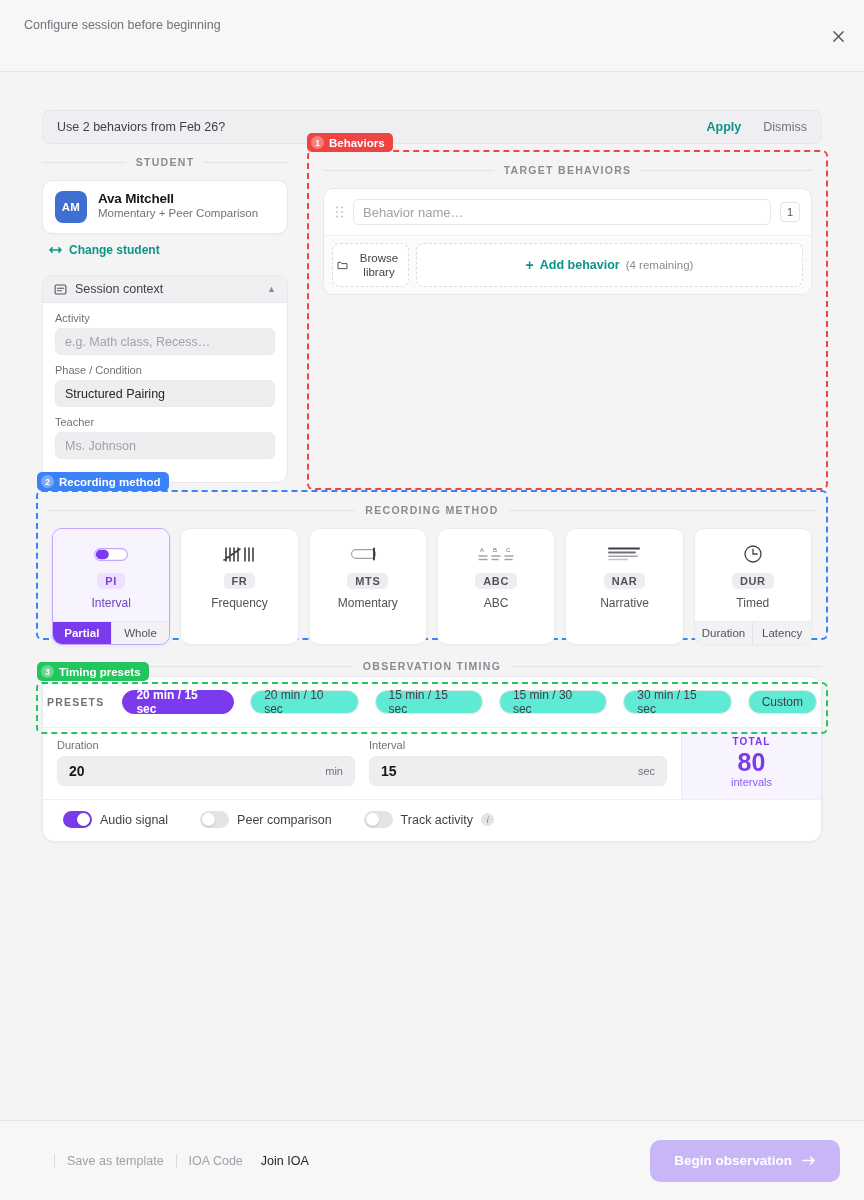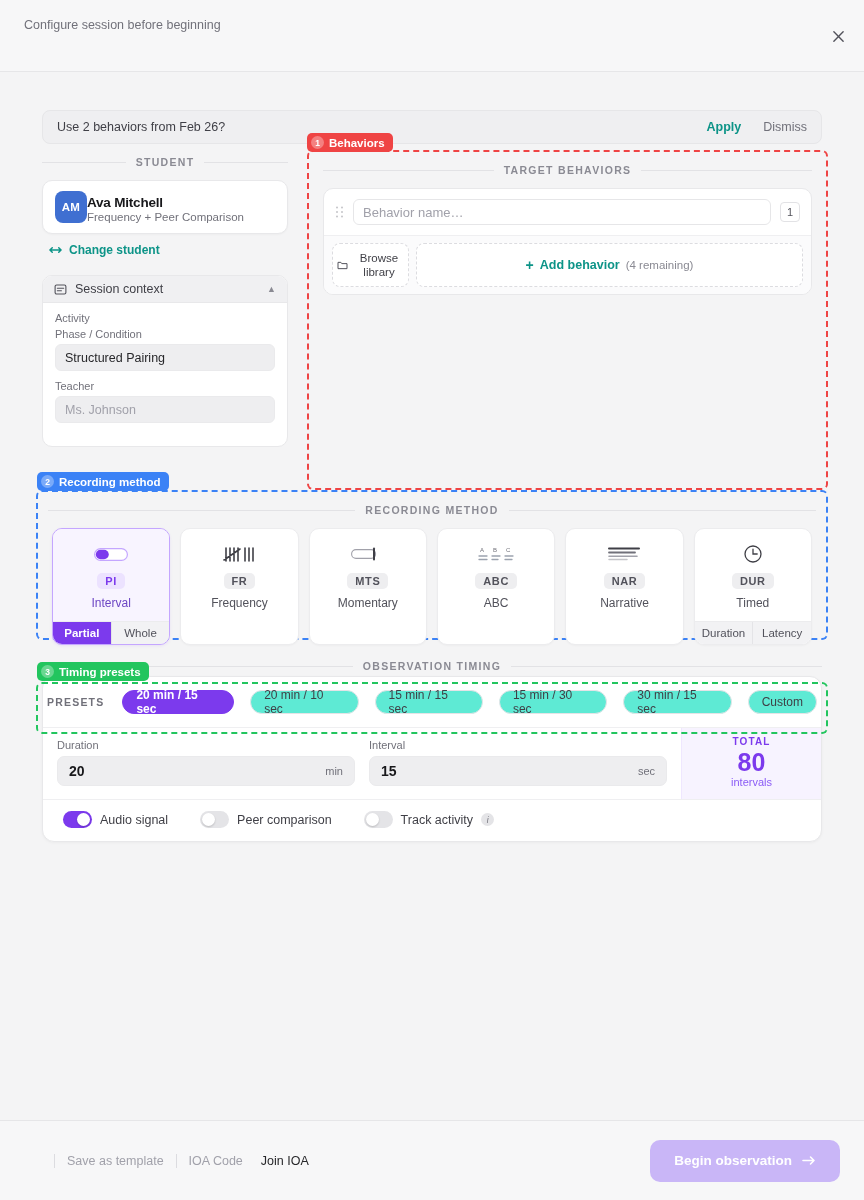--- a/index.html
+++ b/index.html
@@ -49,21 +49,21 @@
     display:flex; align-items:center; gap:10px;
     font-size: 10.5px; letter-spacing: 1.3px; font-weight: 700; color:#8a8a93;
     justify-content:center;
   }
   .sect-divider::before, .sect-divider::after {
     content:""; flex:1; height:1px; background:#e2e2e5;
   }
   .student-card {
     margin-top: 12px;
     background:#fff; border:1px solid #e8e8ea; border-radius: 10px;
-    padding: 10px 12px; display:flex; align-items:flex-end; 
+    padding: 10px 12px; display:flex; align-items:flex-start; gap:11px;
     box-shadow: 0 1px 2px rgba(0,0,0,.03);
   }
   .avatar {
     width: 32px; height: 32px; border-radius: 8px; background:#3f6fd1;
     color:#fff; font-size: 11.5px; font-weight:700; letter-spacing:.3px;
     display:flex; align-items:center; justify-content:center; flex:0 0 auto;
   }
   .student-name { font-size: 13.5px; font-weight: 700; color:#18181b; letter-spacing:-.2px;}
   .student-meta { font-size: 11.5px; color:#71717a; margin-top:1px; }
   .change-student {
@@ -261,21 +261,21 @@
     <span class="dismiss">Dismiss</span>
   </div>
 
   <div class="left-col">
     <div class="sect-divider">STUDENT</div>
 
     <div class="student-card">
       <div class="avatar">AM</div>
       <div>
         <div class="student-name">Ava Mitchell</div>
-        <div class="student-meta">Frequency + Peer Comparison</div>
+        <div class="student-meta">Momentary + Peer Comparison</div>
       </div>
     </div>
 
     <div class="change-student">
       <span style="line-height:0">
         <svg width="13" height="10" viewBox="0 0 14 10" fill="none" stroke="#0d9488" stroke-width="1.6" stroke-linecap="round" stroke-linejoin="round">
           <path d="M1 5h12M3.5 2.5 1 5l2.5 2.5M10.5 2.5 13 5l-2.5 2.5"></path>
         </svg>
       </span>
       <span>Change student</span>
@@ -287,20 +287,21 @@
           <svg width="13" height="13" viewBox="0 0 14 14" fill="none" stroke="#52525b" stroke-width="1.2">
             <rect x="1.2" y="2.2" width="11.6" height="9.6" rx="1.6"></rect>
             <path d="M3.6 5.6h6.8M3.6 8.4h4.4" stroke-linecap="round"></path>
           </svg>
         </span>
         <span>Session context</span>
         <span class="caret">▲</span>
       </div>
       <div class="ctx-body">
         <div class="fld-label">Activity</div>
+        <div class="fld ph">e.g. Math class, Recess…</div>
 
         <div class="fld-label">Phase / Condition</div>
         <div class="fld val">Structured Pairing</div>
 
         <div class="fld-label">Teacher</div>
         <div class="fld ph">Ms. Johnson</div>
       </div>
     </div>
   </div>
 

